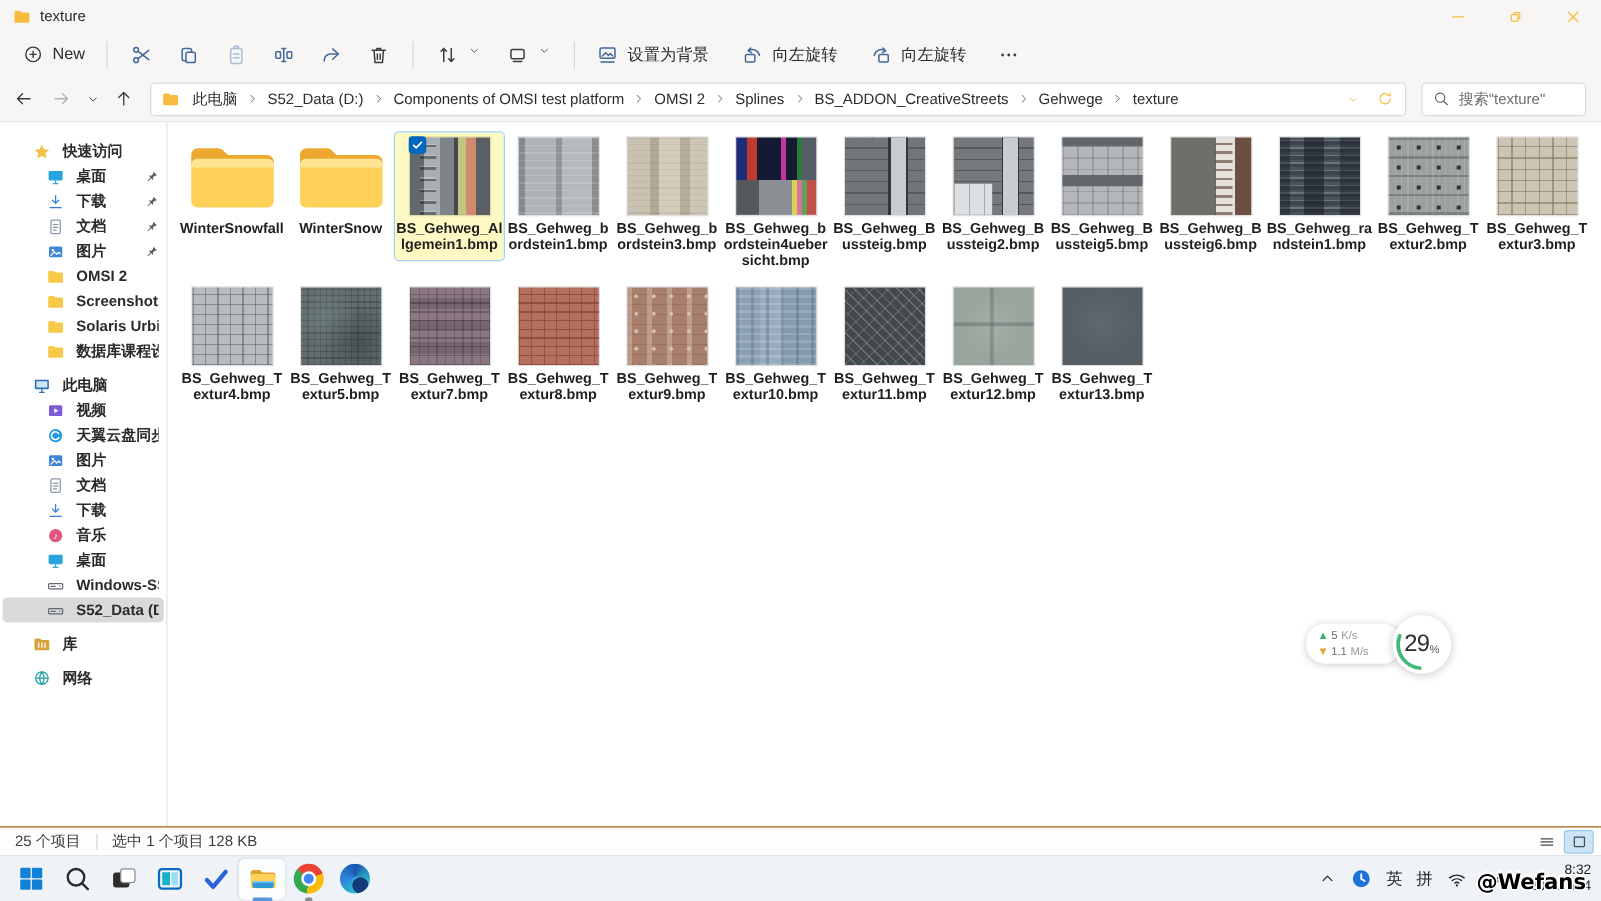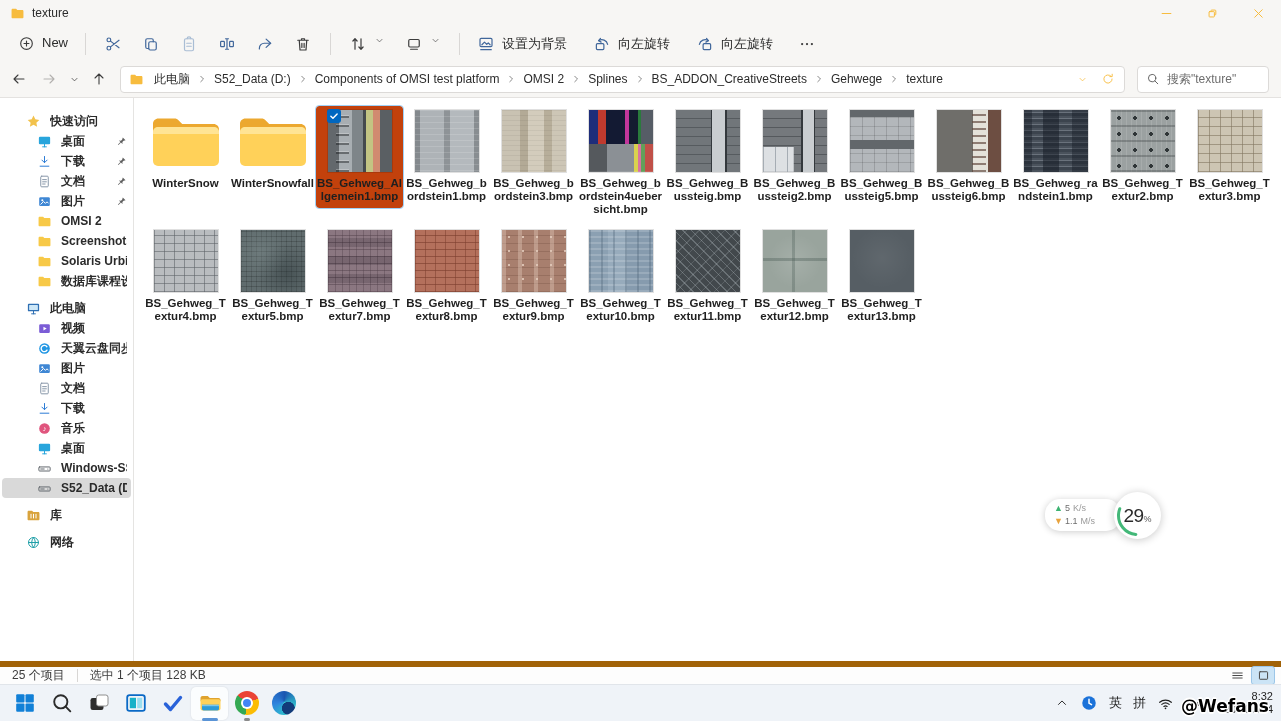--- a/index.html
+++ b/index.html
@@ -58,21 +58,21 @@
   .ic-star{color:#f2c24c} .ic-desktop{color:#28a5dc} .ic-download{color:#2c7cd6}
   .ic-document{color:#8796a8} .ic-picture{color:#3f87d4} .ic-folder{color:#f7c948}
   .ic-computer{color:#2f6fb3} .ic-video{color:#7b5cd6} .ic-cloud{color:#2196e3}
   .ic-music{color:#e0557e} .ic-drive{color:#63686e} .ic-library{color:#d9a33c}
   .ic-network{color:#1f9fa8}
   .splitter { width:1px; background:#e5e4e2; flex:none; }
 
   .content { flex:1; position:relative; overflow:hidden; }
   .file-grid { display:flex; flex-wrap:wrap; align-items:flex-start; align-content:flex-start; padding:8px 0 0 8px; }
   .tile { width:87px; display:flex; flex-direction:column; align-items:center; padding:4px 1px 5px; border-radius:3px; margin-bottom:5px; }
-  .tile.selected { background:#c2410c; outline:1px solid #9fd1f7; }
+  .tile.selected { background:#fef9c3; outline:1px solid #9fd1f7; }
   .thumb { width:64px; height:62px; position:relative; outline:1px solid rgba(0,0,0,.12); background-color:#9aa0a4; flex:none; }
   .folder-thumb { width:76px; height:62px; outline:none; background:none; }
   .tile-label { margin-top:5px; font-size:11.5px; line-height:13px; text-align:center; color:#1f1f1f; word-break:break-all; max-width:85px; }
   .check { position:absolute; left:-1px; top:-1px; width:14px; height:14px; background:#0067c0; border-radius:3px; color:#fff; display:flex; align-items:center; justify-content:center; }
   .check svg { width:10px; height:10px; stroke-width:3.4; }
 
   
   .tx-allgemein1{background:
     repeating-linear-gradient(0deg, rgba(25,28,30,.45) 0 2px, rgba(255,255,255,.25) 2px 3px, transparent 3px 9px) 17% 0/21% 100% no-repeat,
     linear-gradient(90deg,#63686c 0 17%,#a8aeb2 17% 38%,#7e8589 38% 55%,#45494d 55% 60%,#c3c483 60% 70%,#d18a70 70% 82%,#5a5f63 82%);}
@@ -162,21 +162,21 @@
   .tx-textur12{background:
     linear-gradient(rgba(70,88,82,.35),rgba(70,88,82,.35)) 0 48%/100% 3px no-repeat,
     linear-gradient(rgba(70,88,82,.3),rgba(70,88,82,.3)) 48% 0/3px 100% no-repeat,
     radial-gradient(circle at 50% 50%, rgba(255,255,255,.12), transparent 60%),
     linear-gradient(#99a49d,#99a49d);}
   .tx-textur13{background:
     radial-gradient(circle at 50% 45%, rgba(255,255,255,.06), transparent 65%),
     linear-gradient(#565e64,#565e64);}
 
   
-  .statusbar { height:23px; border-top:6px solid #a16207; display:flex; align-items:center; padding:0 6px 0 12px; background:#fdfdfd; flex:none; font-size:12px; color:#3c3c3c; }
+  .statusbar { height:23px; border-top:1px solid #a16207; display:flex; align-items:center; padding:0 6px 0 12px; background:#fdfdfd; flex:none; font-size:12px; color:#3c3c3c; }
   .status-sep { width:1px; height:13px; background:#d8d6d4; margin:0 12px; }
   .status-right { margin-left:auto; display:flex; gap:2px; }
   .view-btn { width:24px; height:19px; display:flex; align-items:center; justify-content:center; border-radius:3px; color:#4a4a4a; border:1px solid transparent; }
   .view-btn .ic { width:15px; height:15px; }
   .view-btn.active { background:#cbe4f6; border-color:#9cc6e8; }
 
   
   .float-monitor { position:absolute; left:1045px; top:492px; width:116px; height:50px; z-index:30; }
   .speed-pill { position:absolute; left:0; top:7px; background:#fff; border-radius:15px; box-shadow:0 1px 7px rgba(0,0,0,.2); padding:3px 26px 3px 9px; font-size:9px; color:#8a8a8a; white-space:nowrap; }
   .speed-row { display:flex; align-items:center; gap:2px; line-height:13px; color:#6e6e6e; }
@@ -713,31 +713,31 @@
     <div class="content">
       <div class="file-grid">
           <div class="tile">
             <div class="thumb folder-thumb">
               <svg viewBox="0 0 76 62">
   <path d="M5 14c0-3 2.4-5.4 5.4-5.4h16.2c1.5 0 2.9.6 3.9 1.6l3.7 3.8h31.4c3 0 5.4 2.4 5.4 5.4v2H5z" fill="#eca82f"></path>
   <rect x="5" y="17" width="66" height="39" rx="5" fill="#ffd159"></rect>
   <path d="M5 22c0-2.8 2.2-5 5-5h56c2.8 0 5 2.2 5 5v2H5z" fill="#ffe9a8" opacity=".75"></path>
 </svg>
             </div>
-            <div class="tile-label">WinterSnow</div>
+            <div class="tile-label">WinterSnowfall</div>
           </div>
           <div class="tile">
             <div class="thumb folder-thumb">
               <svg viewBox="0 0 76 62">
   <path d="M5 14c0-3 2.4-5.4 5.4-5.4h16.2c1.5 0 2.9.6 3.9 1.6l3.7 3.8h31.4c3 0 5.4 2.4 5.4 5.4v2H5z" fill="#eca82f"></path>
   <rect x="5" y="17" width="66" height="39" rx="5" fill="#ffd159"></rect>
   <path d="M5 22c0-2.8 2.2-5 5-5h56c2.8 0 5 2.2 5 5v2H5z" fill="#ffe9a8" opacity=".75"></path>
 </svg>
             </div>
-            <div class="tile-label">WinterSnowfall</div>
+            <div class="tile-label">WinterSnow</div>
           </div>
           <div class="tile selected">
             <div class="thumb tx-allgemein1">
               <span class="check">
                 <svg viewBox="0 0 24 24" fill="none" stroke="currentColor" stroke-width="1.6" stroke-linecap="round" stroke-linejoin="round">
                   <path d="M4.5 12.5l5 5L19.5 7"></path>
                 </svg>
               </span>
             </div>
             <div class="tile-label">BS_Gehweg_Allgemein1.bmp</div>

